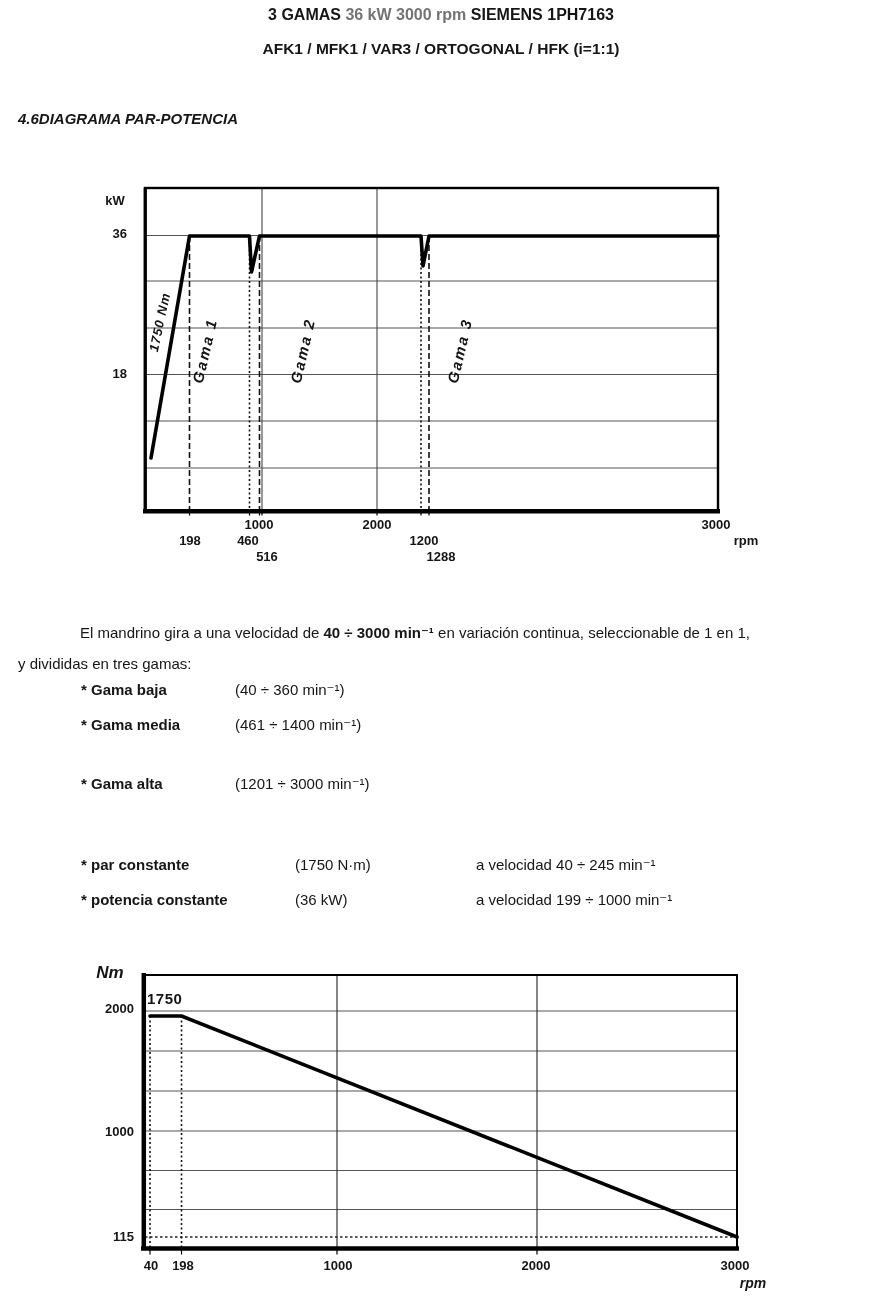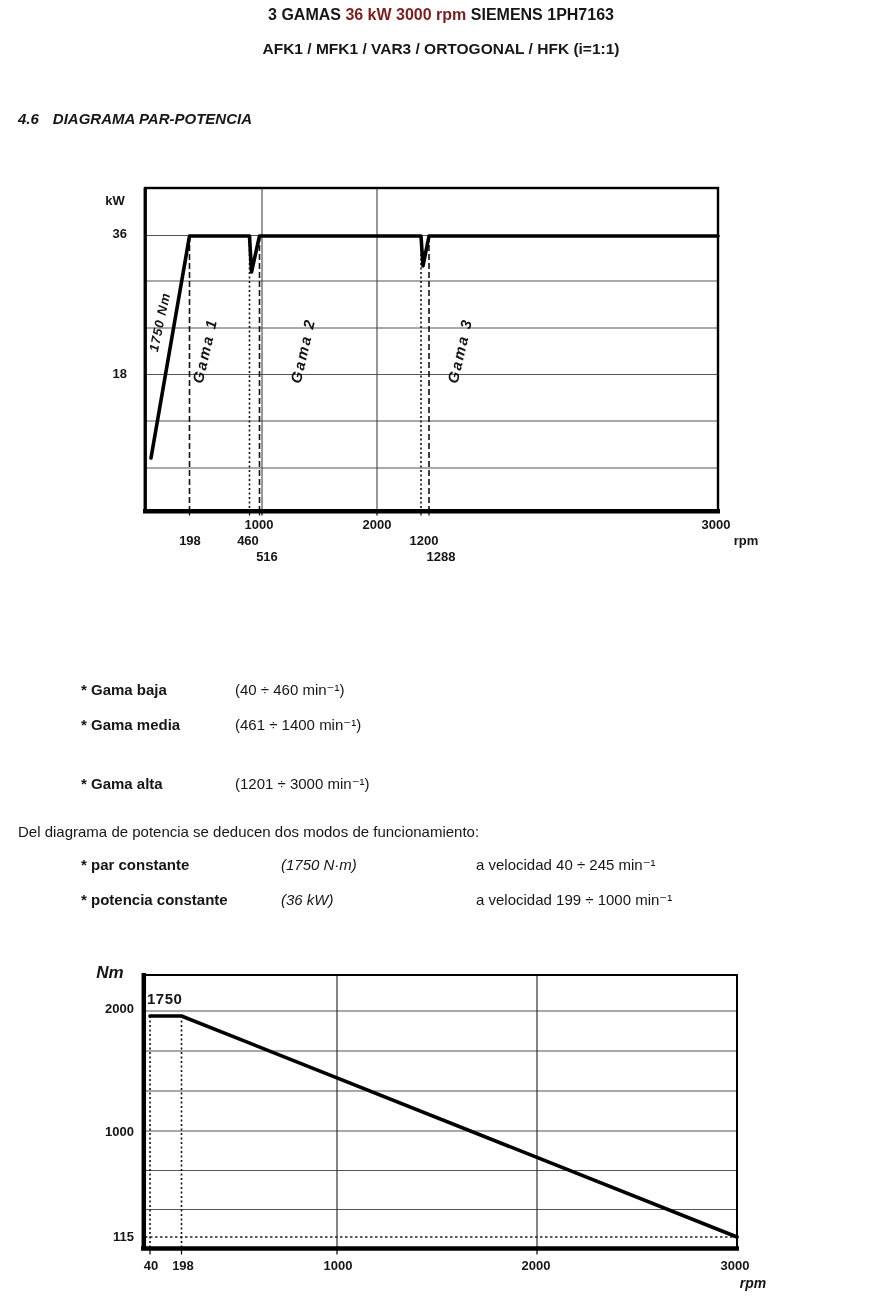--- a/index.html
+++ b/index.html
@@ -2,47 +2,47 @@
 <html><head>
 <meta charset="utf-8">
 <style>
   html,body{margin:0;padding:0;background:#fff;}
   .page{position:relative;width:882px;height:1299px;background:#fff;overflow:hidden;
         font-family:"Liberation Sans","DejaVu Sans",sans-serif;color:#161616;}
   .abs{position:absolute;}
   .title{top:6px;left:0;width:882px;text-align:center;font-size:16px;font-weight:700;}
   .subtitle{top:40px;left:0;width:882px;text-align:center;font-size:15.5px;font-weight:700;}
   .section{top:110px;left:18px;font-size:15px;font-weight:700;font-style:italic;}
-  .section .num{margin-right:14px;}
+  .section .num{}
   .body-text{font-size:15px;line-height:20px;}
   .intro{top:617px;left:18px;width:845px;line-height:31px;}
   .intro .ind{display:inline-block;width:62px;}
   .b{font-weight:700;}
   .row{left:0;width:700px;height:20px;}
   .row .lab{position:absolute;left:81px;font-weight:700;}
   .row .val{position:absolute;left:235px;}
-  .row .val2{position:absolute;left:281px;font-style:italic;}
+  .row .val2{position:absolute;left:295px;}
   .row .spd{position:absolute;left:476px;}
   .modes-intro{top:822px;left:18px;}
   svg{position:absolute;overflow:visible;}
   svg text{font-family:"Liberation Sans","DejaVu Sans",sans-serif;fill:#151515;}
   .tick{font-size:13px;font-weight:700;}
   .yl{font-size:13px;font-weight:700;}
   .rot{font-size:15px;font-style:italic;font-weight:700;letter-spacing:2px;}
   .rot-small{font-size:13px;font-style:italic;font-weight:700;letter-spacing:1px;}
   .nm{font-size:17px;font-style:italic;font-weight:700;}
   .ann{font-size:15px;font-weight:700;letter-spacing:0.5px;}
   .rpm-it{font-size:14px;font-style:italic;font-weight:700;}
 </style>
 </head>
 <body>
 
 <div class="page">
 
-  <div class="abs title"><span>3 GAMAS </span><span style="color: #7f1d1d;">36 kW 3000 rpm</span><span> SIEMENS 1PH7163</span></div>
+  <div class="abs title"><span>3 GAMAS </span><span style="color: #737373;">36 kW 3000 rpm</span><span> SIEMENS 1PH7163</span></div>
 
   <div class="abs subtitle">AFK1 / MFK1 / VAR3 / ORTOGONAL / HFK (i=1:1)</div>
 
   <div class="abs section">
     <span class="num">4.6</span><span>DIAGRAMA PAR-POTENCIA</span>
   </div>
 
   <svg id="chart1" style="left:80px;top:183px" width="710" height="385" viewBox="80 183 710 385">
       <line x1="145" y1="235.5" x2="718" y2="235.5" stroke="#555" stroke-width="1.1"></line>
       <line x1="145" y1="281" x2="718" y2="281" stroke="#555" stroke-width="1.1"></line>
@@ -79,37 +79,37 @@
       <text x="424" y="545" class="tick" text-anchor="middle">1200</text>
       <text x="267" y="561" class="tick" text-anchor="middle">516</text>
       <text x="441" y="561" class="tick" text-anchor="middle">1288</text>
       <text x="746" y="545" class="tick" text-anchor="middle">rpm</text>
       <text x="164" y="323" class="rot-small" text-anchor="middle" transform="rotate(-78 164 323)">1750 Nm</text>
       <text x="210" y="352" class="rot" text-anchor="middle" transform="rotate(-77 210 352)">Gama 1</text>
       <text x="308" y="352" class="rot" text-anchor="middle" transform="rotate(-77 308 352)">Gama 2</text>
       <text x="465" y="352" class="rot" text-anchor="middle" transform="rotate(-77 465 352)">Gama 3</text>
     </svg>
 
+  <div class="abs body-text intro"><span class="ind"></span><span>El mandrino gira a una velocidad de </span><span class="b">40 ÷ 3000 min⁻¹</span><span> en variación continua, seleccionable de 1 en 1,</span><br><span>y divididas en tres gamas:</span></div>
 
   <div>
     <div class="abs row body-text" style="top:680px">
       <span class="lab">* Gama baja</span>
-      <span class="val">(40 ÷ 460 min⁻¹)</span>
+      <span class="val">(40 ÷ 360 min⁻¹)</span>
     </div>
     <div class="abs row body-text" style="top:715px">
       <span class="lab">* Gama media</span>
       <span class="val">(461 ÷ 1400 min⁻¹)</span>
     </div>
     <div class="abs row body-text" style="top:774px">
       <span class="lab">* Gama alta</span>
       <span class="val">(1201 ÷ 3000 min⁻¹)</span>
     </div>
   </div>
 
-  <div class="abs body-text modes-intro">Del diagrama de potencia se deducen dos modos de funcionamiento:</div>
 
   <div>
     <div class="abs row body-text" style="top:855px">
       <span class="lab">* par constante</span>
       <span class="val2">(1750 N·m)</span>
       <span class="spd">a velocidad 40 ÷ 245 min⁻¹</span>
     </div>
     <div class="abs row body-text" style="top:890px">
       <span class="lab">* potencia constante</span>
       <span class="val2">(36 kW)</span>

